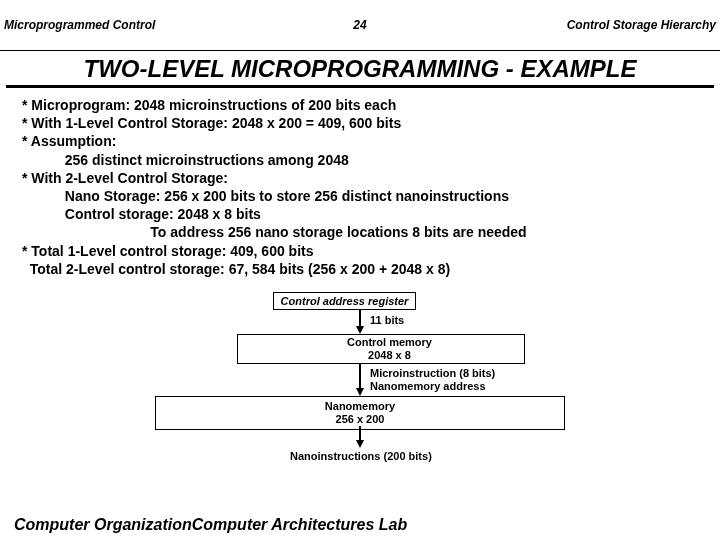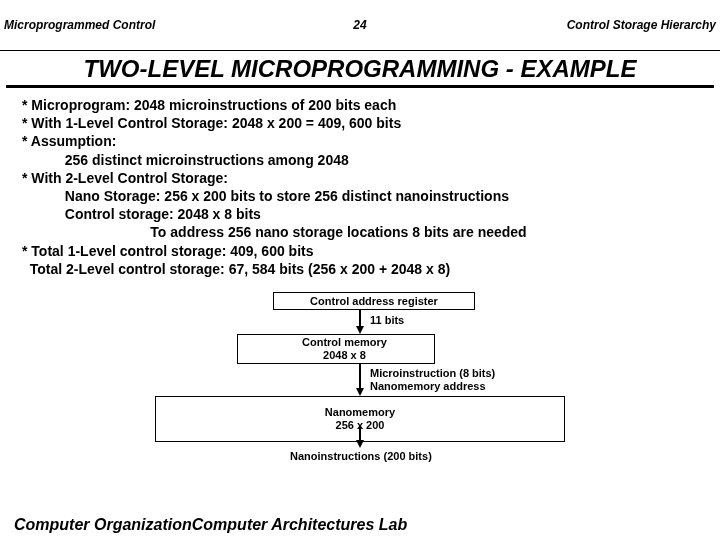--- a/index.html
+++ b/index.html
@@ -37,43 +37,43 @@
   <div>* With 2-Level Control Storage:</div>
   <div>           Nano Storage: 256 x 200 bits to store 256 distinct nanoinstructions</div>
   <div>           Control storage: 2048 x 8 bits</div>
   <div>                                 To address 256 nano storage locations 8 bits are needed</div>
   <div>* Total 1-Level control storage: 409, 600 bits</div>
   <div>  Total 2-Level control storage: 67, 584 bits (256 x 200 + 2048 x 8)</div>
 </div>
 
 <div class="diagram">
 
-  <div class="box" style="left:273px; top:10px; width:202px; height:18px;">
+  <div class="box" style="left:273px; top:10px; width:143px; height:18px;font-style:italic;">
     <span>Control address register</span>
   </div>
 
   <div class="label" style="left:370px; top:32px;">11 bits</div>
 
   <div class="vline" style="left:359px; top:28px; height:18px;"></div>
   <div class="arrow" style="left:355.5px; top:44px;"></div>
 
-  <div class="box" style="left:237px; top:52px; width:198px; height:30px;padding-left:17px;">
+  <div class="box" style="left:237px; top:52px; width:288px; height:30px;padding-left:17px;">
     <span>Control memory</span>
     <span>2048 x 8</span>
   </div>
 
   <div class="label" style="left:370px; top:85px;">
     <span>Microinstruction (8 bits)</span><br>
     <span>Nanomemory address</span>
   </div>
 
   <div class="vline" style="left:359px; top:82px; height:26px;"></div>
   <div class="arrow" style="left:355.5px; top:106px;"></div>
 
-  <div class="box" style="left:155px; top:114px; width:410px; height:46px;">
+  <div class="box" style="left:155px; top:114px; width:410px; height:34px;">
     <span>Nanomemory</span>
     <span>256 x 200</span>
   </div>
 
   <div class="vline" style="left:359px; top:144px; height:16px;"></div>
   <div class="arrow" style="left:355.5px; top:158px;"></div>
 
   <div class="label" style="left:290px; top:168px; text-align:center;">Nanoinstructions (200 bits)</div>
 </div>
 

